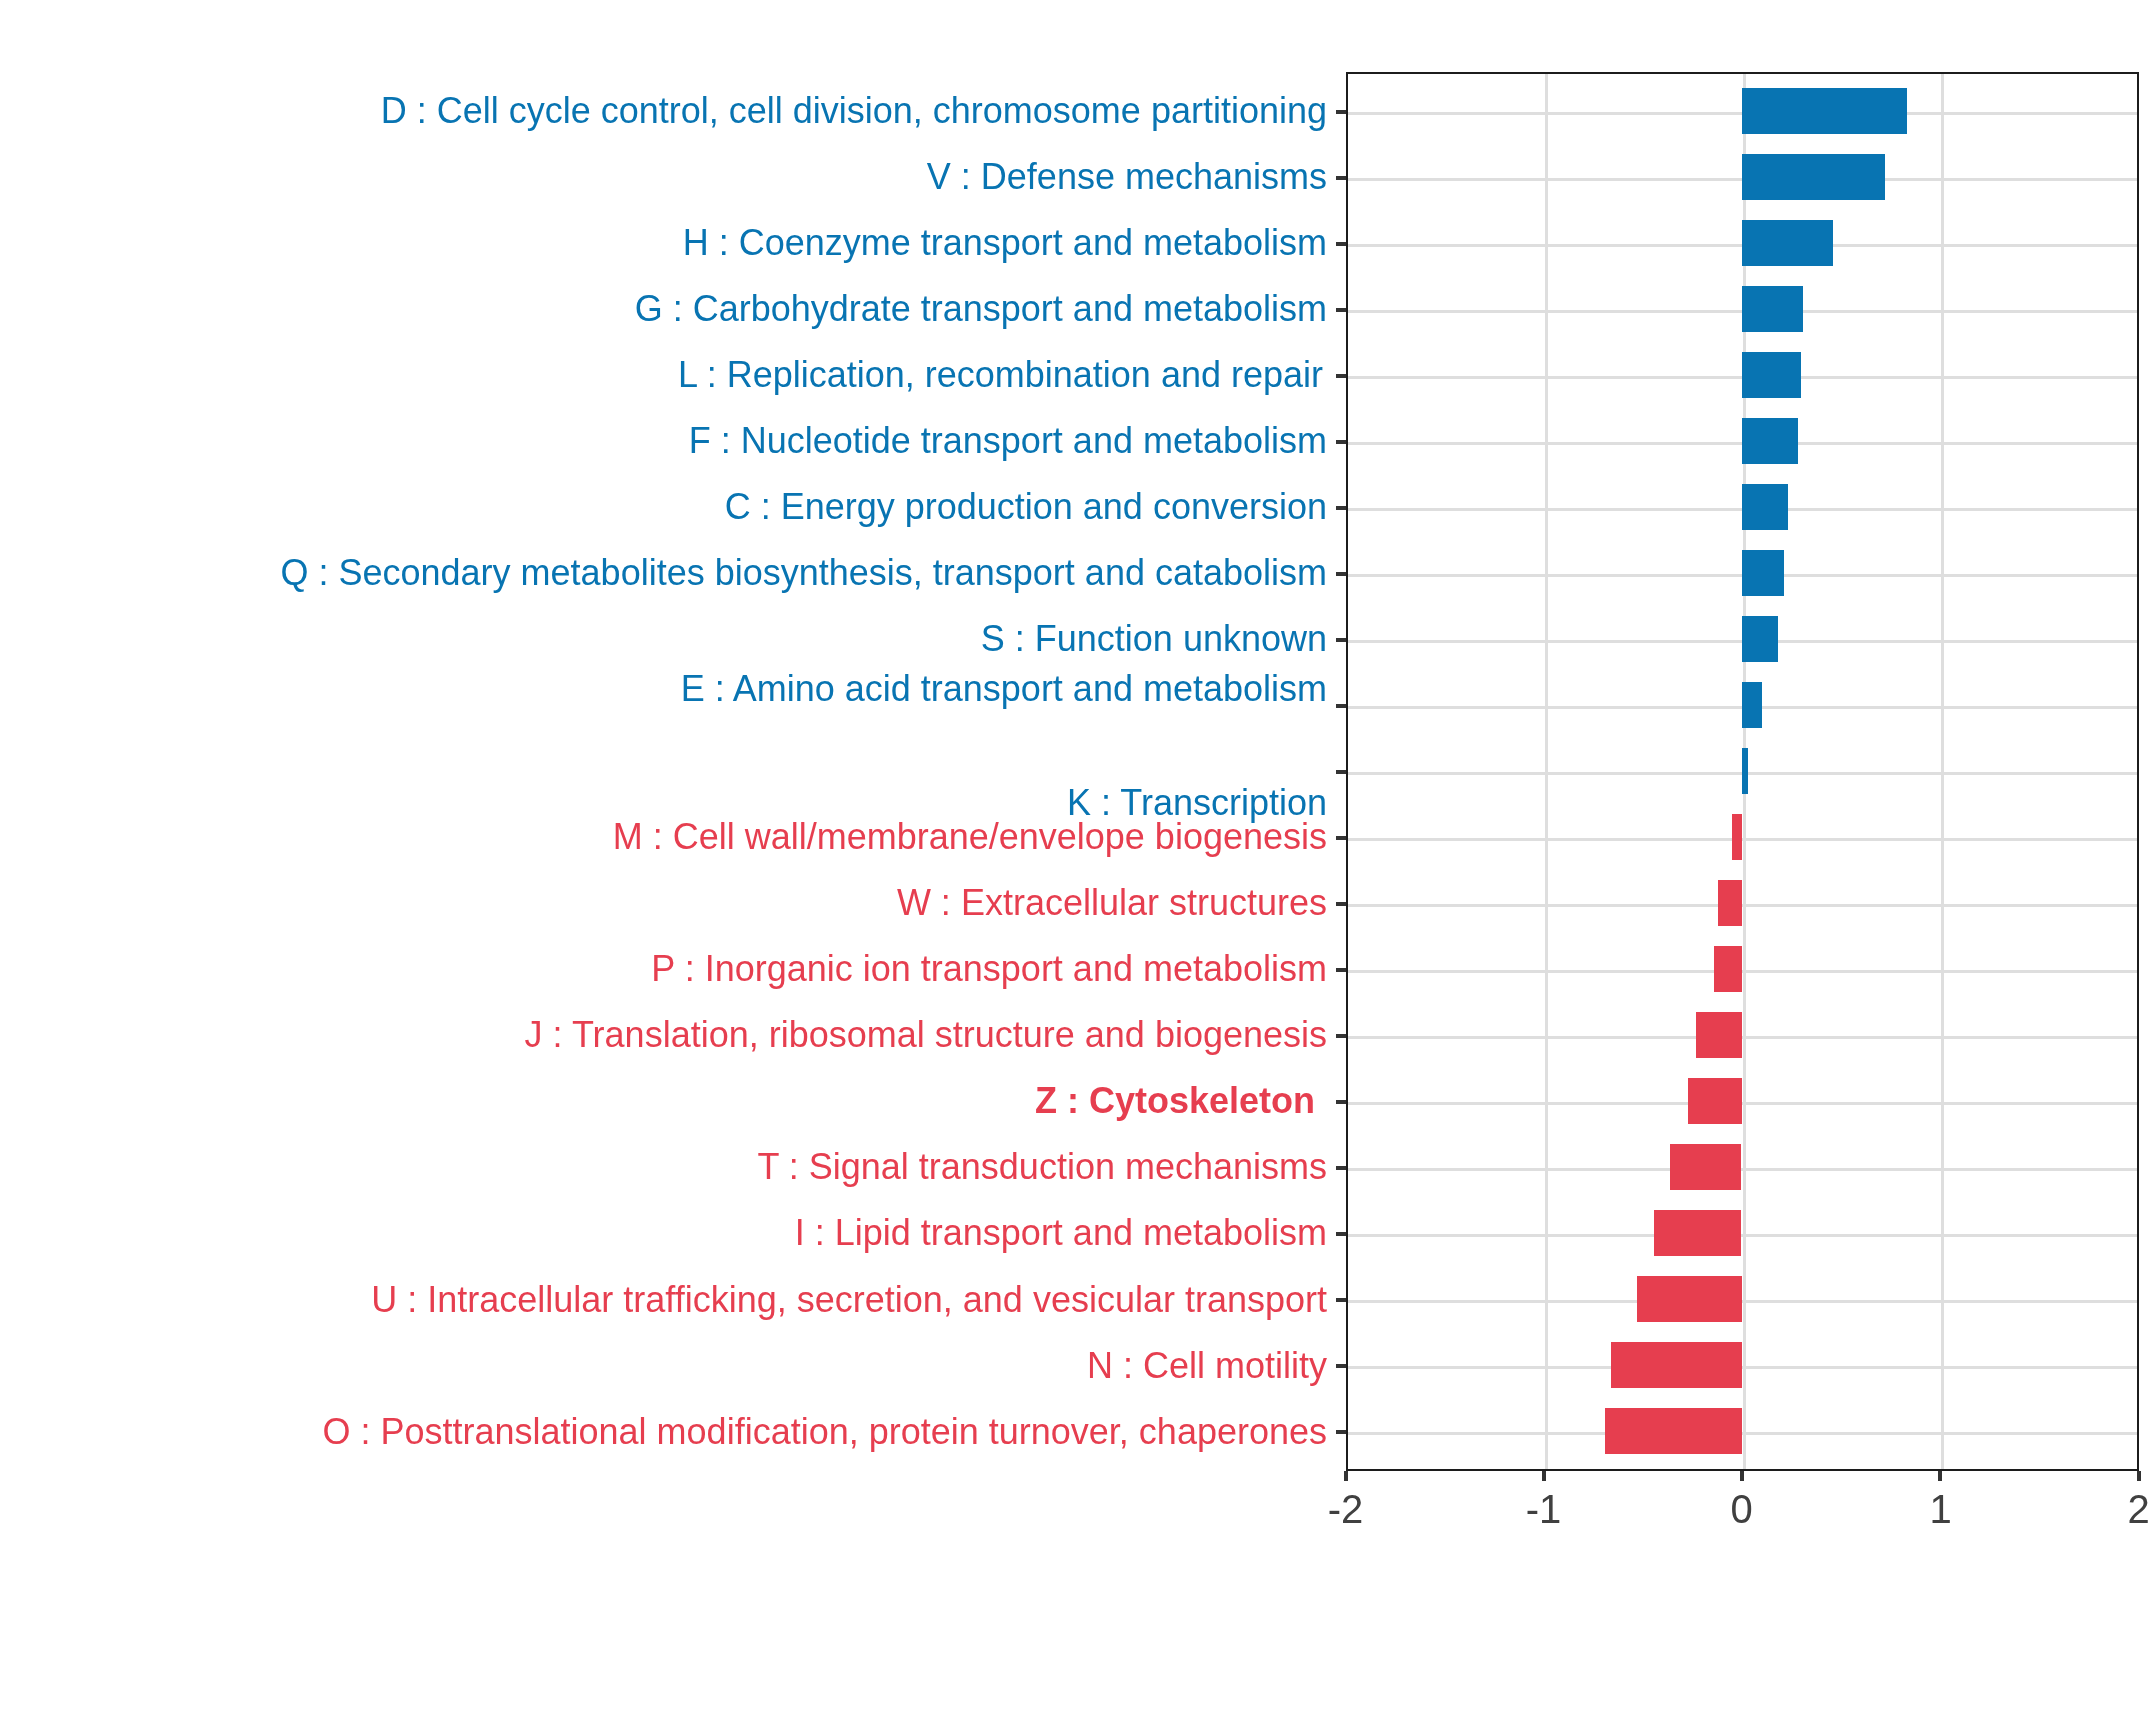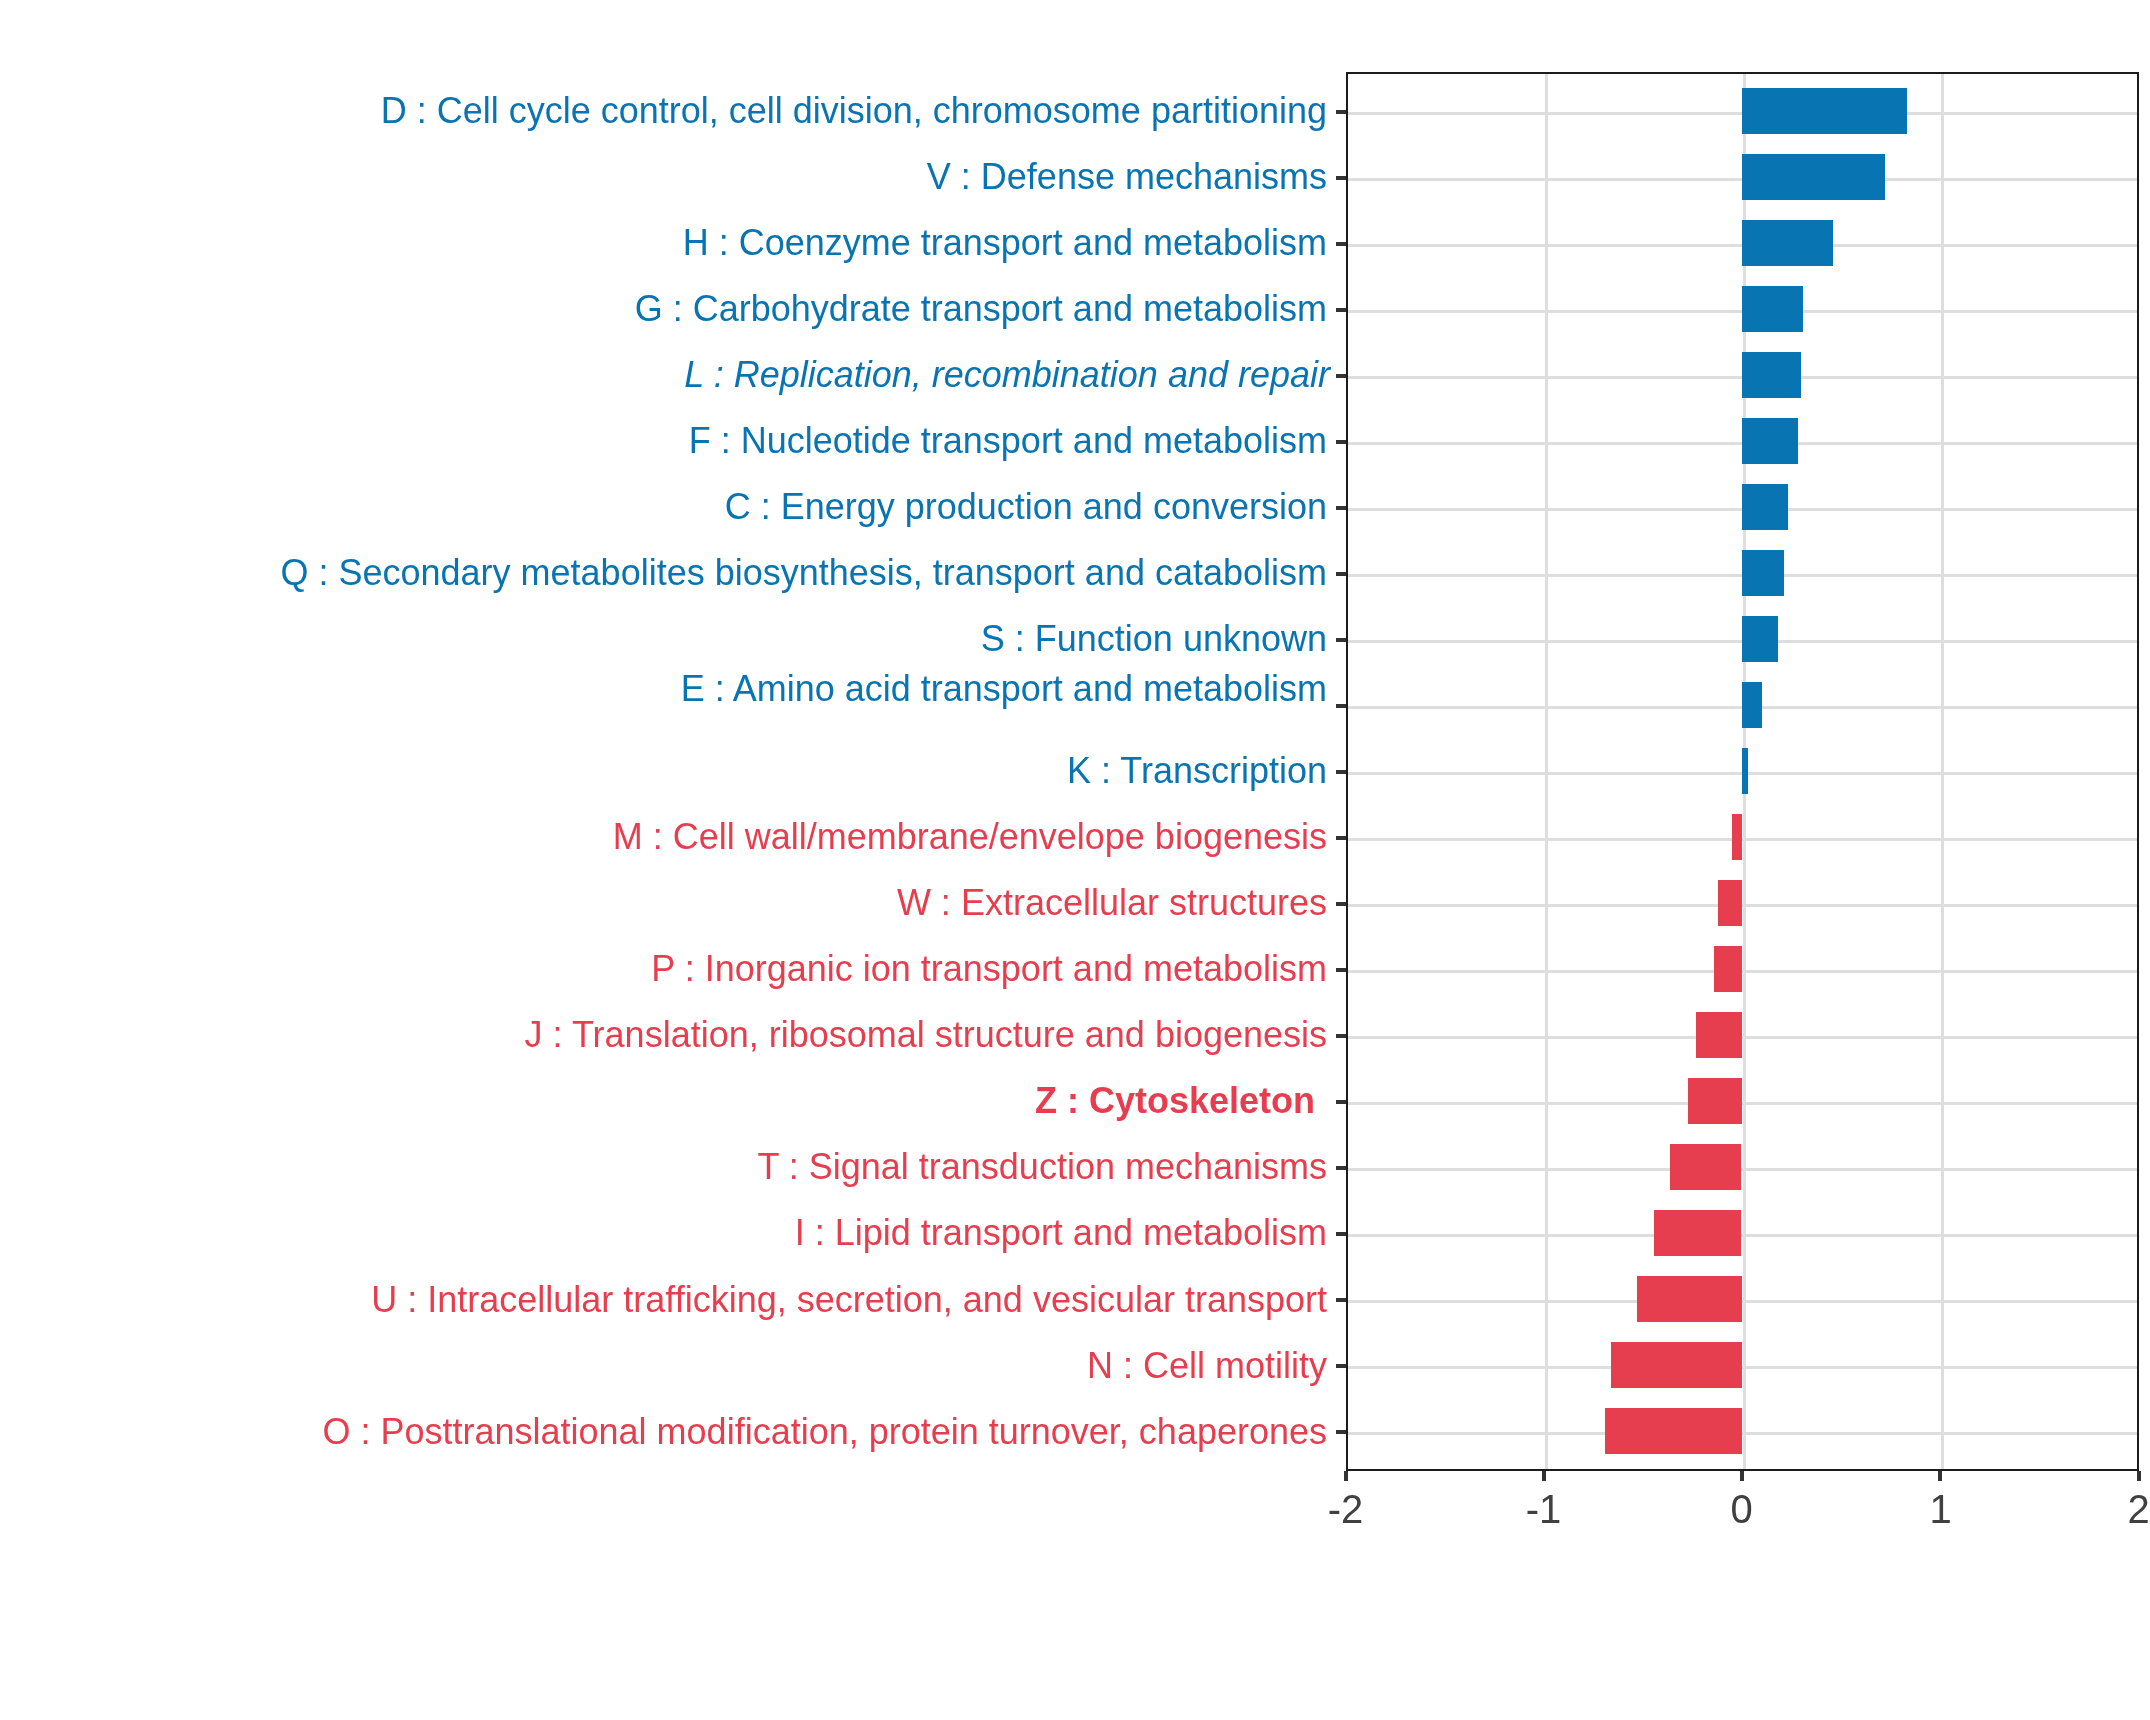--- a/index.html
+++ b/index.html
@@ -73,27 +73,27 @@
 </style>
 </head>
 <body>
 
 <div id="figure" style="--inc: #0874b2; --dec: #e63e4f;">
   <div id="y-labels">
       <div class="cat-label increase" style="left: 15px; top: 88px;">D : Cell cycle control, cell division, chromosome partitioning</div>
       <div class="cat-label increase" style="left: 15px; top: 154px;">V : Defense mechanisms</div>
       <div class="cat-label increase" style="left: 15px; top: 220px;">H : Coenzyme transport and metabolism</div>
       <div class="cat-label increase" style="left: 15px; top: 286px;">G : Carbohydrate transport and metabolism</div>
-      <div class="cat-label increase" style="left: 18px; top: 352px; font-style: italic;">L : Replication, recombination and repair</div>
+      <div class="cat-label increase" style="left: 11px; top: 352px;">L : Replication, recombination and repair</div>
       <div class="cat-label increase" style="left: 15px; top: 418px;">F : Nucleotide transport and metabolism</div>
       <div class="cat-label increase" style="left: 15px; top: 484px;">C : Energy production and conversion</div>
       <div class="cat-label increase" style="left: 15px; top: 550px;">Q : Secondary metabolites biosynthesis, transport and catabolism</div>
       <div class="cat-label increase" style="left: 15px; top: 616px;">S : Function unknown</div>
       <div class="cat-label increase" style="left: 15px; top: 666px;">E : Amino acid transport and metabolism</div>
-      <div class="cat-label increase" style="left: 15px; top: 748px;">K : Transcription</div>
+      <div class="cat-label increase" style="left: 15px; top: 780px;">K : Transcription</div>
       <div class="cat-label decrease" style="left: 15px; top: 814px;">M : Cell wall/membrane/envelope biogenesis</div>
       <div class="cat-label decrease" style="left: 15px; top: 880px;">W : Extracellular structures</div>
       <div class="cat-label decrease" style="left: 15px; top: 946px;">P : Inorganic ion transport and metabolism</div>
       <div class="cat-label decrease" style="left: 15px; top: 1012px;">J : Translation, ribosomal structure and biogenesis</div>
       <div class="cat-label decrease" style="left: 3px; top: 1078px; font-weight: bold;">Z : Cytoskeleton</div>
       <div class="cat-label decrease" style="left: 15px; top: 1144px;">T : Signal transduction mechanisms</div>
       <div class="cat-label decrease" style="left: 15px; top: 1210px;">I : Lipid transport and metabolism</div>
       <div class="cat-label decrease" style="left: 15px; top: 1277px;">U : Intracellular trafficking, secretion, and vesicular transport</div>
       <div class="cat-label decrease" style="left: 15px; top: 1343px;">N : Cell motility</div>
       <div class="cat-label decrease" style="left: 15px; top: 1409px;">O : Posttranslational modification, protein turnover, chaperones</div>

